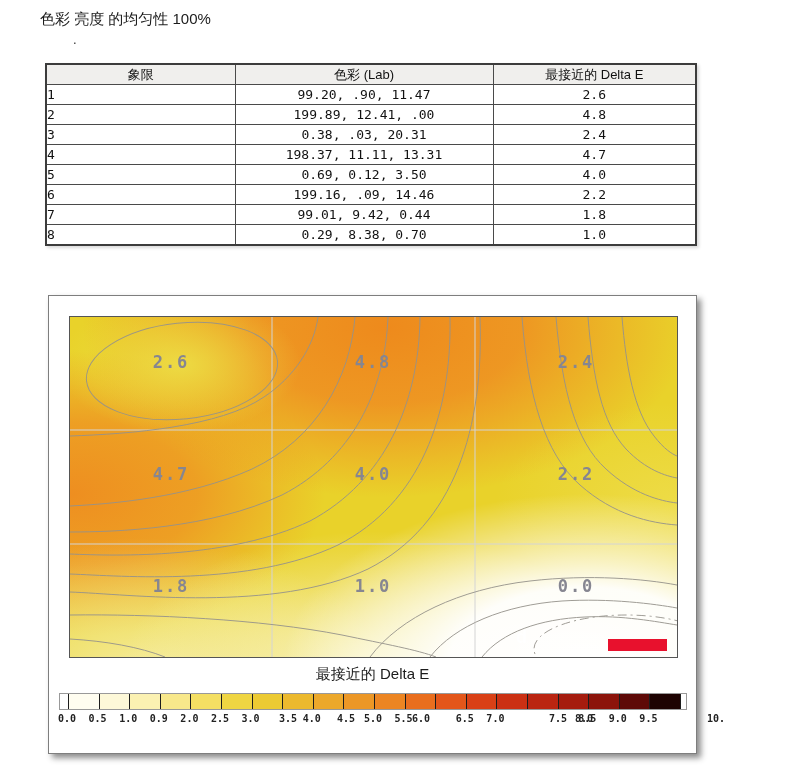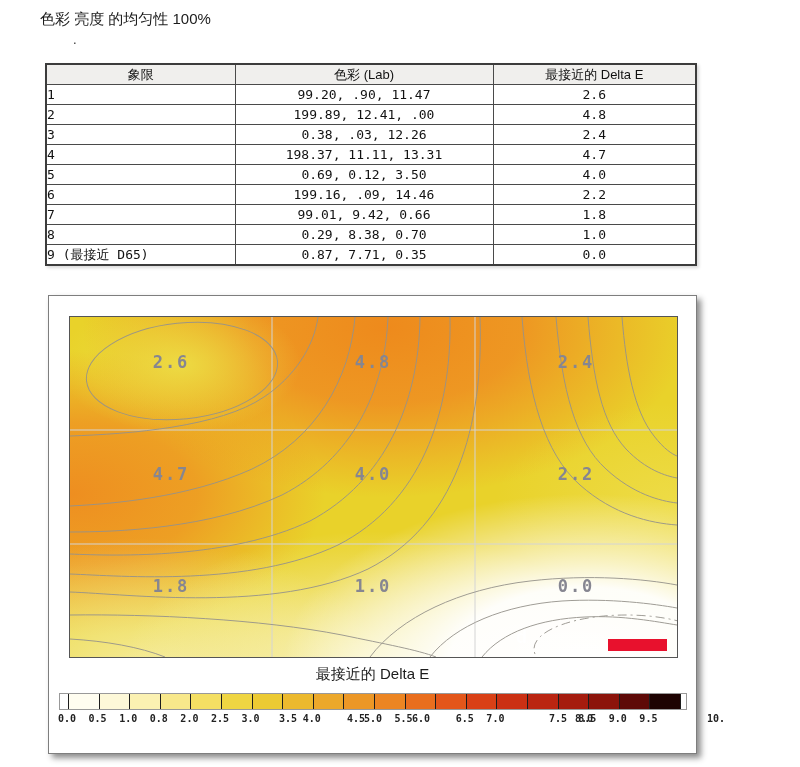--- a/index.html
+++ b/index.html
@@ -72,52 +72,47 @@
           <td class="lab"> 99.20,    .90,  11.47</td>
           <td class="de">2.6</td>
         </tr>
         <tr>
           <td class="q">2</td>
           <td class="lab">199.89,  12.41,    .00</td>
           <td class="de">4.8</td>
         </tr>
         <tr>
           <td class="q">3</td>
-          <td class="lab">  0.38,    .03,  12.26</td>
+          <td class="lab">  0.38,    .03,  20.31</td>
           <td class="de">2.4</td>
         </tr>
         <tr>
           <td class="q">4</td>
           <td class="lab">198.37,  11.11,  13.31</td>
           <td class="de">4.7</td>
         </tr>
         <tr>
           <td class="q">5</td>
           <td class="lab">  0.69,   0.12,   3.50</td>
           <td class="de">4.0</td>
         </tr>
         <tr>
           <td class="q">6</td>
           <td class="lab">199.16,    .09,  14.46</td>
           <td class="de">2.2</td>
         </tr>
         <tr>
           <td class="q">7</td>
-          <td class="lab"> 99.01,   9.42,   0.66</td>
+          <td class="lab"> 99.01,   9.42,   0.44</td>
           <td class="de">1.8</td>
         </tr>
         <tr>
           <td class="q">8</td>
           <td class="lab">  0.29,   8.38,   0.70</td>
           <td class="de">1.0</td>
-        </tr>
-        <tr>
-          <td class="q">9 (最接近 D65)</td>
-          <td class="lab">  0.87,   7.71,   0.35</td>
-          <td class="de">0.0</td>
         </tr>
       </tbody>
   </table>
 
   <div class="panel">
 
     <div class="map">
       <svg width="607" height="340" viewBox="0 0 607 340">
         <defs>
           <radialGradient id="gOrangeLeft" cx="0" cy="0.52" r="0.42">
@@ -248,27 +243,27 @@
         <div class="cb-tick" style="left: 497.6px;"></div>
         <div class="cb-tick" style="left: 528.2px;"></div>
         <div class="cb-tick" style="left: 558.8px;"></div>
         <div class="cb-tick" style="left: 589.4px;"></div>
         <div class="cb-tick" style="left: 620px;"></div>
       </div>
     <div class="cbar-labels">
         <div class="cb-num" style="left: -9px;">0.0</div>
         <div class="cb-num" style="left: 21.6px;">0.5</div>
         <div class="cb-num" style="left: 52.2px;">1.0</div>
-        <div class="cb-num" style="left: 82.8px;">0.8</div>
+        <div class="cb-num" style="left: 82.8px;">0.9</div>
         <div class="cb-num" style="left: 113.4px;">2.0</div>
         <div class="cb-num" style="left: 144px;">2.5</div>
         <div class="cb-num" style="left: 174.6px;">3.0</div>
         <div class="cb-num" style="left: 212px;">3.5</div>
         <div class="cb-num" style="left: 235.8px;">4.0</div>
-        <div class="cb-num" style="left: 280px;">4.5</div>
+        <div class="cb-num" style="left: 270px;">4.5</div>
         <div class="cb-num" style="left: 297px;">5.0</div>
         <div class="cb-num" style="left: 327.6px;">5.5</div>
         <div class="cb-num" style="left: 337px; text-align: right;">6.0</div>
         <div class="cb-num" style="left: 388.8px;">6.5</div>
         <div class="cb-num" style="left: 419.4px;">7.0</div>
         <div class="cb-num" style="left: 450px; margin-left: 32px;">7.5</div>
         <div class="cb-num" style="left: 508px;">8.0</div>
         <div class="cb-num" style="left: 511.2px;">8.5</div>
         <div class="cb-num" style="left: 541.8px;">9.0</div>
         <div class="cb-num" style="left: 572.4px;">9.5</div>

